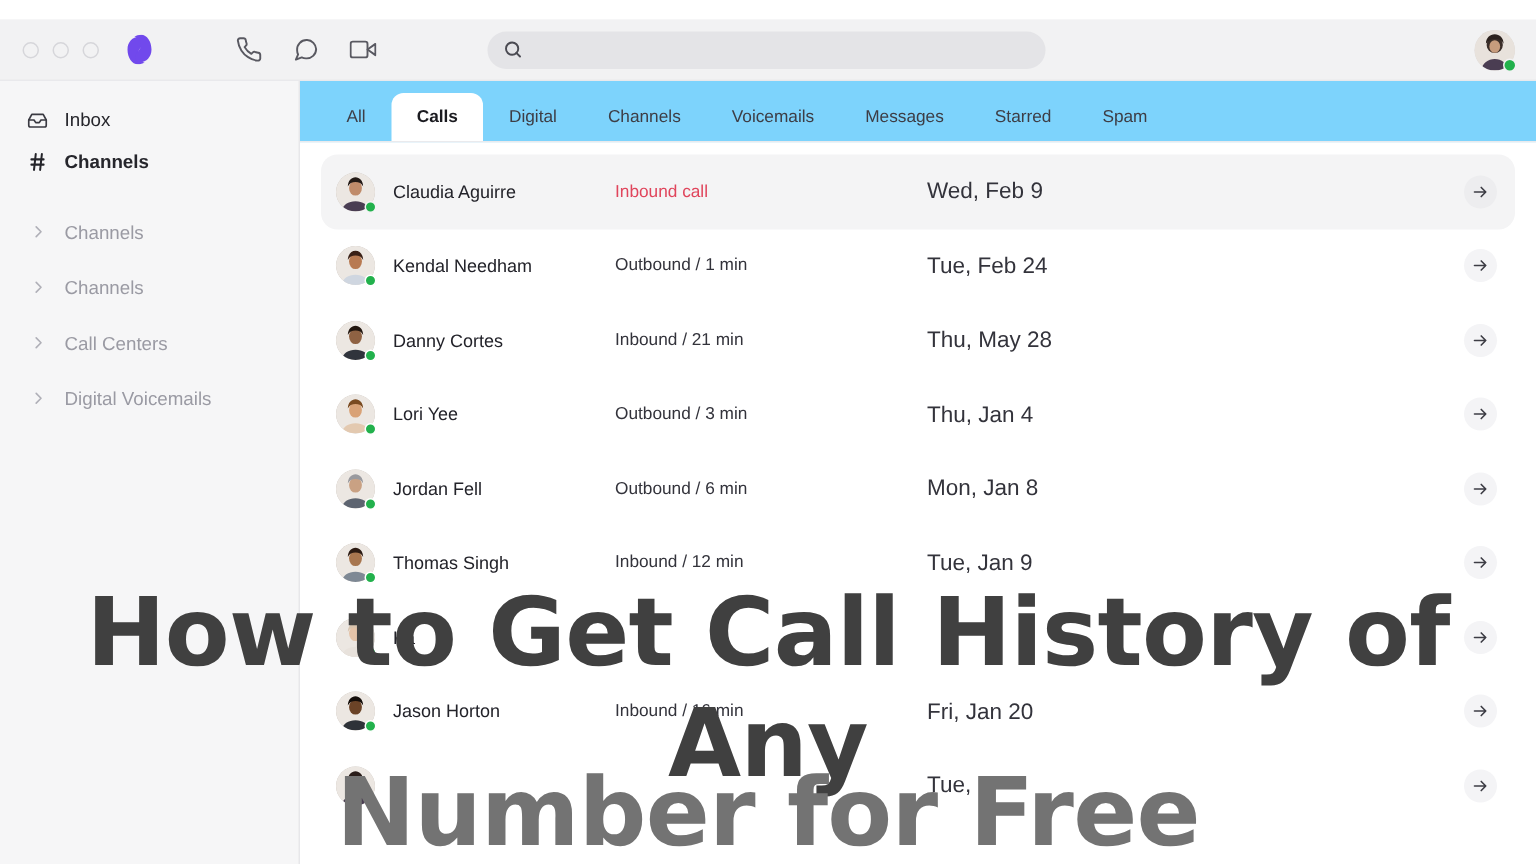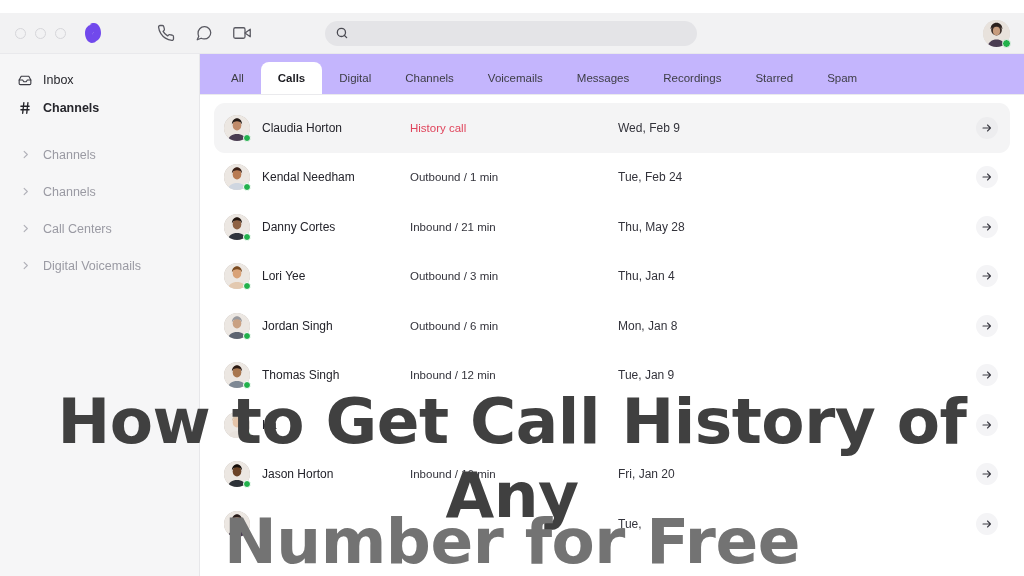--- a/index.html
+++ b/index.html
@@ -88,21 +88,21 @@
 
   
   .main {
     position: absolute; left: 200px; top: 41px;
     width: 824px; height: 535px;
     background: #fbfbfc;
   }
   .tabbar {
     position: relative;
     height: 41px;
-    background: #c4b5fd;
+    background: #7dd3fc;
     display: flex; align-items: flex-end;
     padding-left: 14px;
     border-bottom: 1px solid #eaeaed;
   }
   .tab {
     height: 32px;
     display: flex; align-items: center; justify-content: center;
     padding: 0 17px;
     font-size: 11.5px;
     color: #3d3d45;
@@ -147,21 +147,21 @@
     width: 148px; flex: 0 0 148px;
     white-space: nowrap; overflow: hidden;
   }
   .c-type {
     font-size: 11.5px; color: #33333b;
     width: 208px; flex: 0 0 208px;
     white-space: nowrap;
   }
   .c-type.missed { color: #e0455c; }
   .c-date {
-    font-size: 12px; color: #33333b;
+    font-size: 15px; color: #33333b;
     flex: 1 1 auto;
     white-space: nowrap;
   }
   .go-btn {
     width: 22px; height: 22px; border-radius: 50%;
     background: #f4f4f6;
     display: flex; align-items: center; justify-content: center;
     flex: 0 0 22px;
     color: #3d3d45;
   }
@@ -303,38 +303,37 @@
   </div>
 
   <div class="main">
     <div class="tabbar">
       <div class="tab">All</div>
       <div class="tab active">Calls</div>
       <div class="tab">Digital</div>
       <div class="tab">Channels</div>
       <div class="tab">Voicemails</div>
       <div class="tab">Messages</div>
-      <div class="tab">Recordings</div>
       <div class="tab">Starred</div>
       <div class="tab">Spam</div>
     </div>
 
     <div class="list" id="call-list">
         <div class="row selected">
           <div class="row-av">
             <div class="av-img"><svg width="26" height="26" viewBox="0 0 26 26">
                 <circle cx="13" cy="13" r="13" fill="#ece7e2"></circle>
                 <path d="M3.6 26c1-4.6 4.6-6.9 9.4-6.9S21.4 21.4 22.4 26z" fill="#4a3d52"></path>
                 <ellipse cx="13" cy="10.4" rx="4.3" ry="5" fill="#c08b6a"></ellipse>
                 <path d="M7.9 9.4c0-3.8 2.4-6.2 5.1-6.2s5.1 2.4 5.1 6.2c-1-2.2-2.8-3.1-5.1-3.1s-4.1.9-5.1 3.1z" fill="#241a16"></path>
               </svg></div>
             <div class="status-dot"></div>
           </div>
-          <div class="c-name">Claudia Horton</div>
-          <div class="c-type missed">History call</div>
+          <div class="c-name">Claudia Aguirre</div>
+          <div class="c-type missed">Inbound call</div>
           <div class="c-date">Wed, Feb 9</div>
           <div class="go-btn">
             <svg width="12" height="12" viewBox="0 0 24 24" fill="none" stroke="currentColor" stroke-width="2.2" stroke-linecap="round" stroke-linejoin="round">
               <path d="M4 12h15M13 6l6 6-6 6"></path>
             </svg>
           </div>
         </div>
         <div class="row">
           <div class="row-av">
             <div class="av-img"><svg width="26" height="26" viewBox="0 0 26 26">
@@ -395,21 +394,21 @@
         <div class="row">
           <div class="row-av">
             <div class="av-img"><svg width="26" height="26" viewBox="0 0 26 26">
                 <circle cx="13" cy="13" r="13" fill="#ece7e2"></circle>
                 <path d="M3.6 26c1-4.6 4.6-6.9 9.4-6.9S21.4 21.4 22.4 26z" fill="#5d6470"></path>
                 <ellipse cx="13" cy="10.4" rx="4.3" ry="5" fill="#c9a183"></ellipse>
                 <path d="M7.9 9.4c0-3.8 2.4-6.2 5.1-6.2s5.1 2.4 5.1 6.2c-1-2.2-2.8-3.1-5.1-3.1s-4.1.9-5.1 3.1z" fill="#9a9a9e"></path>
               </svg></div>
             <div class="status-dot"></div>
           </div>
-          <div class="c-name">Jordan Singh</div>
+          <div class="c-name">Jordan Fell</div>
           <div class="c-type">Outbound / 6 min</div>
           <div class="c-date">Mon, Jan 8</div>
           <div class="go-btn">
             <svg width="12" height="12" viewBox="0 0 24 24" fill="none" stroke="currentColor" stroke-width="2.2" stroke-linecap="round" stroke-linejoin="round">
               <path d="M4 12h15M13 6l6 6-6 6"></path>
             </svg>
           </div>
         </div>
         <div class="row">
           <div class="row-av">

